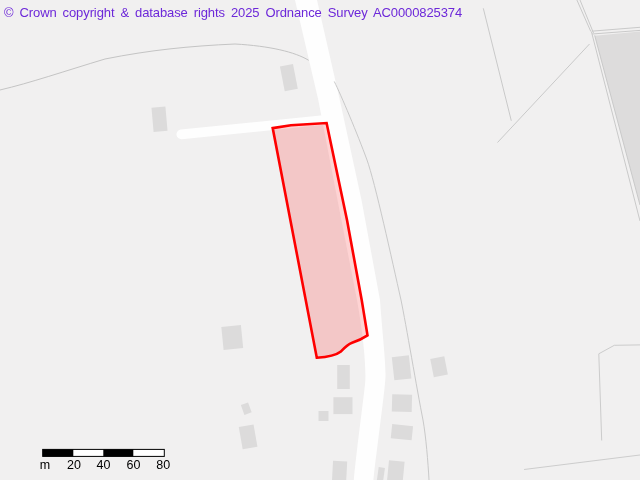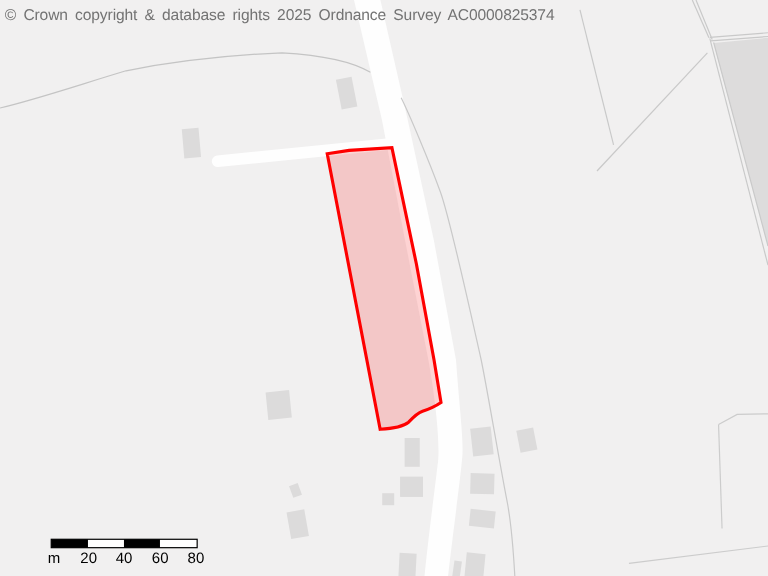--- a/index.html
+++ b/index.html
@@ -1,19 +1,19 @@
 <!DOCTYPE html>
 <html><head>
 <meta charset="utf-8">
 <style>
   html,body{margin:0;padding:0;}
   body{width:640px;height:480px;overflow:hidden;font-family:"Liberation Sans",sans-serif;}
   .wrap{position:relative;width:640px;height:480px;background:#f1f0f0;}
   svg{position:absolute;left:0;top:0;}
-  .copy{position:absolute;left:4px;top:5px;font-size:13px;color:#737373;word-spacing:2.5px;letter-spacing:-0.1px;white-space:nowrap;}
+  .copy{position:absolute;left:4px;top:5px;font-size:13px;color:#6d28d9;word-spacing:2.5px;letter-spacing:-0.1px;white-space:nowrap;}
 </style>
 </head>
 <body>
 <div class="wrap">
 <svg width="640" height="480" viewBox="0 0 640 480">
 
   <rect x="0" y="0" width="640" height="480" fill="#f1f0f0"></rect>
 
   <g>
     <polygon points="594.7,35.8 640,31.5 640,205" fill="#dddcdc"></polygon>

